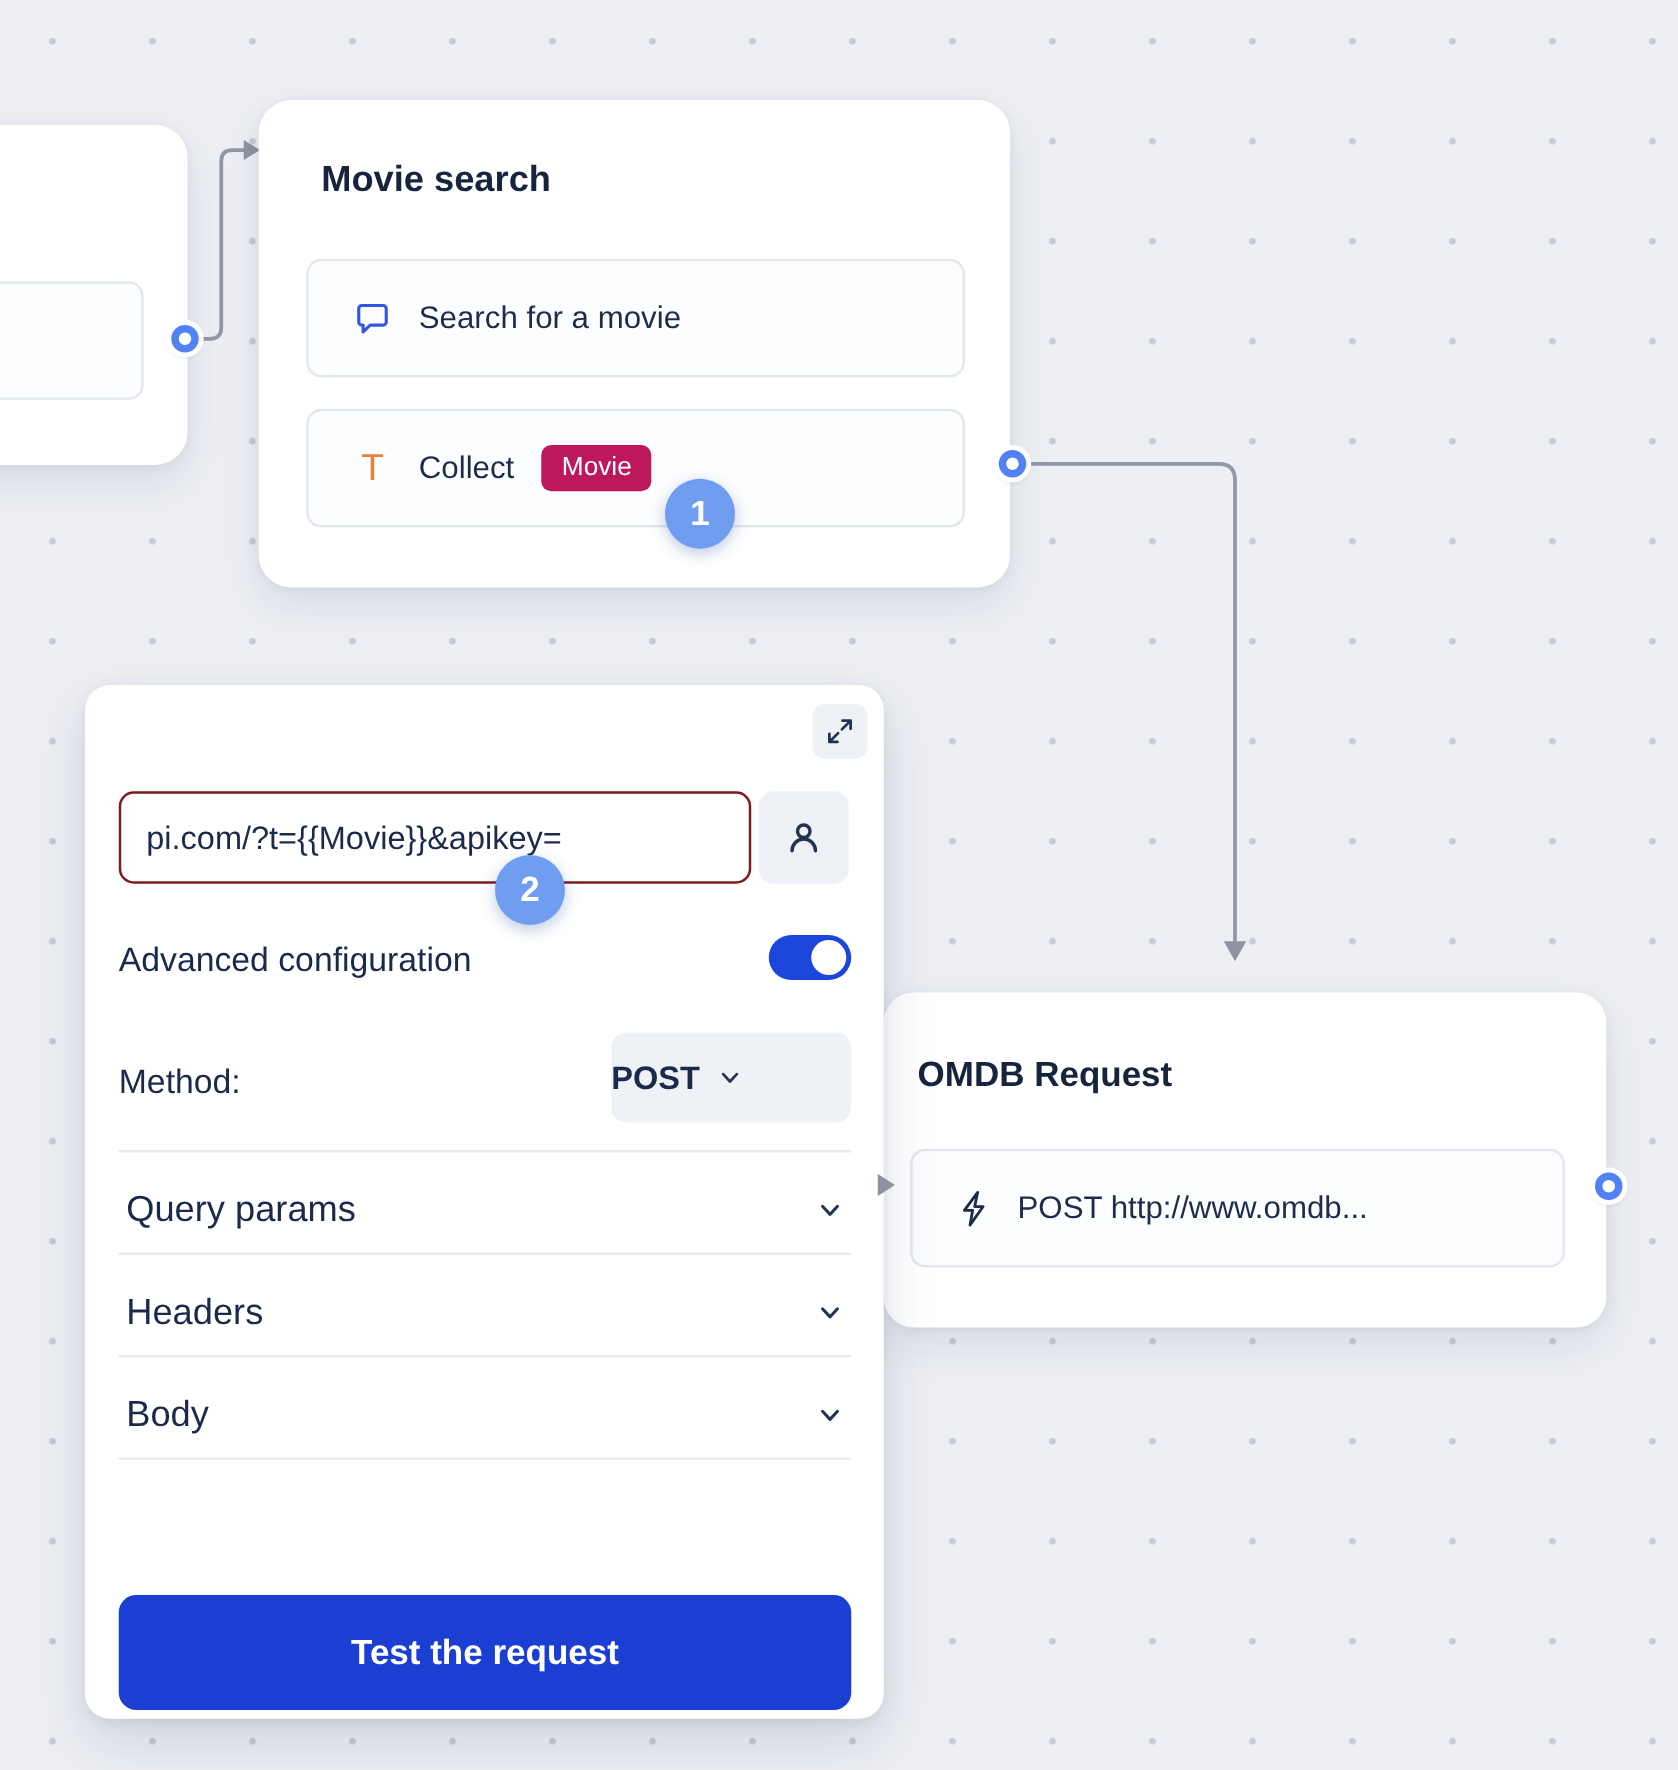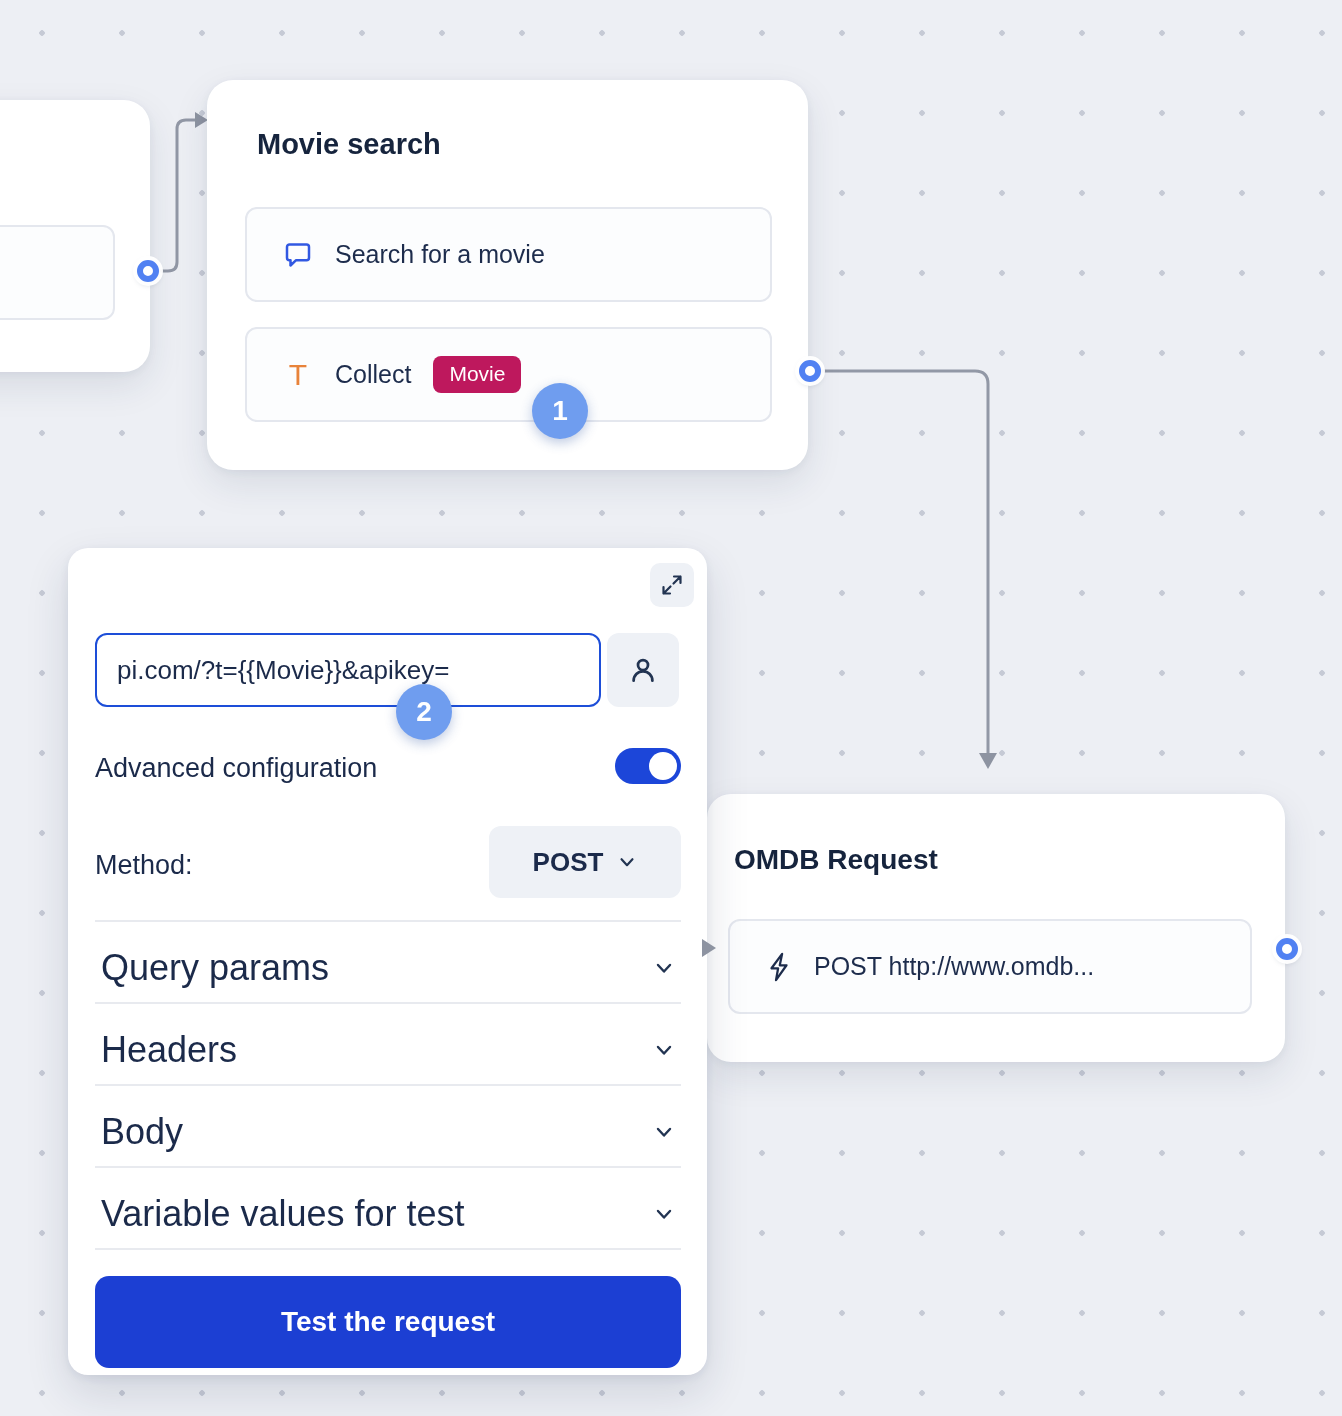--- a/index.html
+++ b/index.html
@@ -46,44 +46,44 @@
     position:absolute; left:68px; top:548px; width:639px; height:827px;
     background:#ffffff; border-radius:20px; z-index:4; overflow:hidden;
     box-shadow:0 18px 44px rgba(30,45,80,.14), 0 3px 10px rgba(30,45,80,.07);
   }
   .icon-btn {
     position:absolute; background:#eef1f6; border:none; border-radius:10px;
     display:flex; align-items:center; justify-content:center; cursor:pointer;
   }
   .url-input {
     position:absolute; left:27px; top:85px; width:506px; height:74px;
-    border:2px solid #1d4ed8; border-radius:12px; padding:0 20px;
+    border:2px solid #7f1d1d; border-radius:12px; padding:0 20px;
     font-family:"Liberation Sans","DejaVu Sans",sans-serif;
     font-size:26px; color:#1b2a4a; background:#ffffff; outline:none;
   }
   .panel-label { position:absolute; font-size:27px; font-weight:500; color:#1b2a4a; }
   .toggle {
     position:absolute; left:547px; top:200px; width:66px; height:36px;
     border-radius:18px; background:#1c46d9; cursor:pointer;
   }
   .toggle .knob {
     position:absolute; right:4px; top:4px; width:28px; height:28px;
     border-radius:50%; background:#ffffff;
   }
   .method-btn {
     position:absolute; left:421px; top:278px; width:192px; height:72px;
     background:#eef1f6; border:none; border-radius:12px;
-    display:flex; align-items:center; justify-content:center; gap:14px;
+    display:flex; align-items:center; gap:14px;
     font-family:inherit; font-size:26px; font-weight:700; color:#1b2a4a; cursor:pointer;
   }
   .sections { position:absolute; left:27px; top:372px; width:586px; }
   .section-row {
     height:82px; border-top:2px solid #e8eaef;
     display:flex; align-items:center; justify-content:space-between;
-    padding:12px 6px 0 6px; font-size:36px; color:#1b2a4a; cursor:pointer;
+    padding:12px 6px 0 6px; font-size:29px; color:#1b2a4a; cursor:pointer;
   }
   .sections .end-divider { height:0; border-top:2px solid #e8eaef; }
   .test-btn {
     position:absolute; left:27px; top:728px; width:586px; height:92px;
     background:#1c3fd3; color:#ffffff; border:none; border-radius:14px;
     font-family:inherit; font-size:28px; font-weight:700; cursor:pointer;
   }
   svg.lines { position:absolute; inset:0; z-index:1; pointer-events:none; }
   .mini-arrow { position:absolute; z-index:5; pointer-events:none; }
 </style>
@@ -174,25 +174,19 @@
       <svg width="22" height="22" viewBox="0 0 22 22">
         <path d="M5 8 L11 14.5 L17 8" fill="none" stroke="#223452" stroke-width="2.4" stroke-linecap="round" stroke-linejoin="round"></path>
       </svg>
     </div>
     <div class="section-row">
       <span>Body</span>
       <svg width="22" height="22" viewBox="0 0 22 22">
         <path d="M5 8 L11 14.5 L17 8" fill="none" stroke="#223452" stroke-width="2.4" stroke-linecap="round" stroke-linejoin="round"></path>
       </svg>
     </div>
-    <div class="section-row">
-      <span>Variable values for test</span>
-      <svg width="22" height="22" viewBox="0 0 22 22">
-        <path d="M5 8 L11 14.5 L17 8" fill="none" stroke="#223452" stroke-width="2.4" stroke-linecap="round" stroke-linejoin="round"></path>
-      </svg>
-    </div>
     <div class="end-divider"></div>
   </div>
 
   <button class="test-btn">Test the request</button>
 </div>
 
 <div class="badge-num" style="left:396px;top:684px;">2</div>
 
 </body></html>

